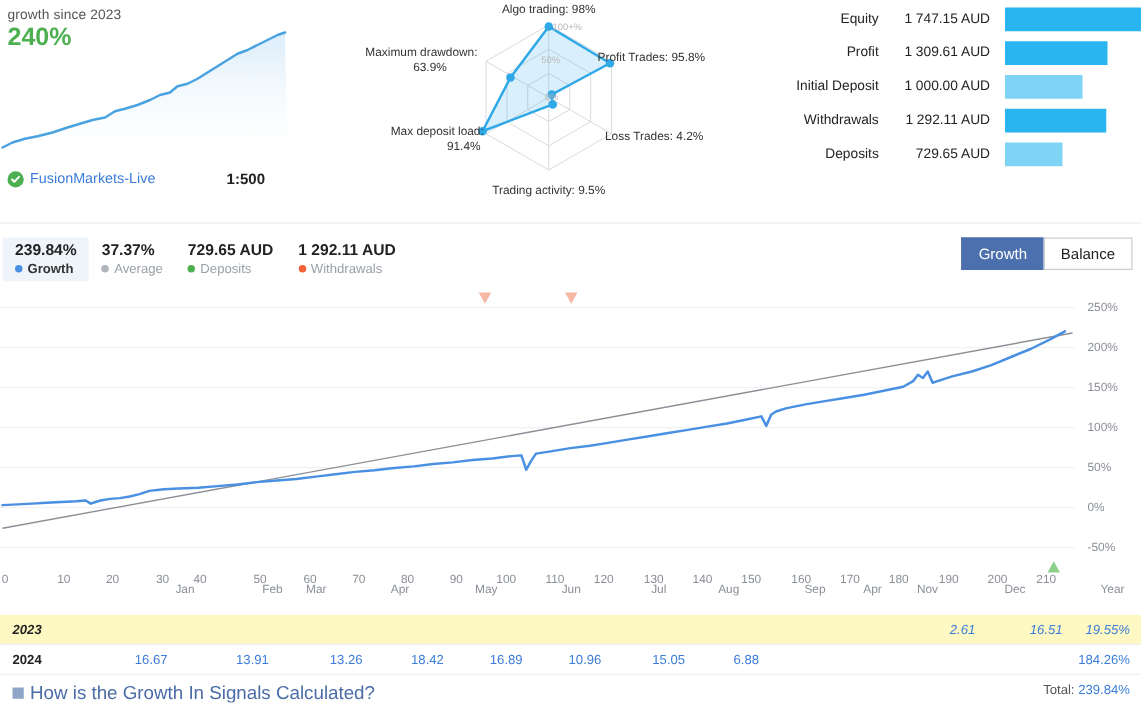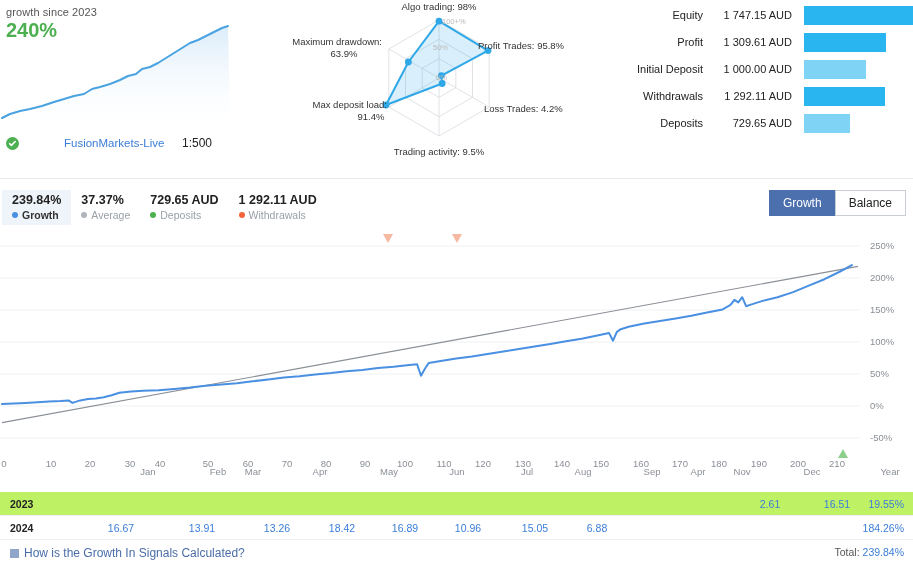--- a/index.html
+++ b/index.html
@@ -19,22 +19,22 @@
   .spark-panel { position: absolute; left: 0; top: 0; width: 240px; height: 160px; }
   .spark-title { font-size: 11px; color: #555; padding: 6px 0 0 6px; letter-spacing: .1px; }
   .spark-value { font-size: 20px; font-weight: bold; color: #4caf50; padding: 1px 0 0 6px; line-height: 1.1; }
   .spark-svg { position: absolute; left: 0; top: 22px; width: 240px; height: 105px; }
   .spark-foot { position: absolute; left: 6px; top: 136px; width: 234px;
                 display: flex; align-items: center; font-size: 11.5px; }
   .badge-shield { width: 13px; height: 13px; border-radius: 50%; background: #4caf50;
                   display: inline-flex; align-items: center; justify-content: center;
                   margin-right: 5px; flex: 0 0 auto; }
   .badge-shield svg { display: block; }
-  .broker-link { color: #3b7dd8; margin-left: 40px; }
-  .leverage { margin-left: auto; font-weight: normal; color: #222; font-size: 12px; padding-right: 28px; }
+  .broker-link { color: #3b7dd8; }
+  .leverage { margin-left: auto; font-weight: bold; color: #222; font-size: 12px; padding-right: 28px; }
 
   
   .radar-panel { position: absolute; left: 272px; top: 0; width: 335px; height: 165px; }
   .radar-svg { position: absolute; left: 0; top: 0; width: 335px; height: 165px; }
   .radar-label { font-size: 9.5px; fill: #333; font-family: "Liberation Sans", sans-serif; }
   .radar-ring-label { font-size: 7.5px; fill: #b9b9b9; font-family: "Liberation Sans", sans-serif; }
 
   
   .acct-panel { position: absolute; left: 620px; top: 2px; width: 293px; }
   .acct-row { display: flex; align-items: center; height: 26px; margin-bottom: 1px; }
@@ -68,28 +68,28 @@
 
   
   .xaxis { position: absolute; left: 0; top: 458px; width: 913px; height: 36px; }
   .xnum, .xmon { position: absolute; font-size: 9.5px; color: #8a8f96; transform: translateX(-50%); white-space: nowrap; }
   .xnum { top: 0; }
   .xmon { top: 8px; }
 
   
   .table { position: absolute; left: 0; top: 492px; width: 913px; }
   .trow { position: relative; height: 24px; border-bottom: 1px solid #edeff2; }
-  .trow.alt { background: #bef264; }
+  .trow.alt { background: #fef9c3; font-style: italic; }
   .tcell { position: absolute; top: 6px; font-size: 10.5px; color: #3b7dd8; transform: translateX(-50%); white-space: nowrap; }
   .tyear { position: absolute; left: 10px; top: 6px; font-size: 10.5px; color: #222; font-weight: bold; }
   .tyearval { position: absolute; right: 9px; top: 6px; font-size: 10.5px; color: #3b7dd8; }
 
   
   .footer { position: absolute; left: 0; top: 546px; width: 913px; height: 16px; }
-  .calc-link { position: absolute; left: 10px; top: 0; font-size: 12px; color: #4a6da7;
+  .calc-link { position: absolute; left: 10px; top: 0; font-size: 15px; color: #4a6da7;
                display: flex; align-items: center; cursor: pointer; }
   .calc-ico { width: 9px; height: 9px; background: #8fa6c8; margin-right: 5px; display: inline-block; flex: 0 0 auto; }
   .total { position: absolute; right: 9px; top: 0; font-size: 10.5px; color: #555; white-space: nowrap; }
   .total b { color: #3b7dd8; font-weight: normal; }
 </style>
 </head>
 <body>
 
 <div class="page">
 

